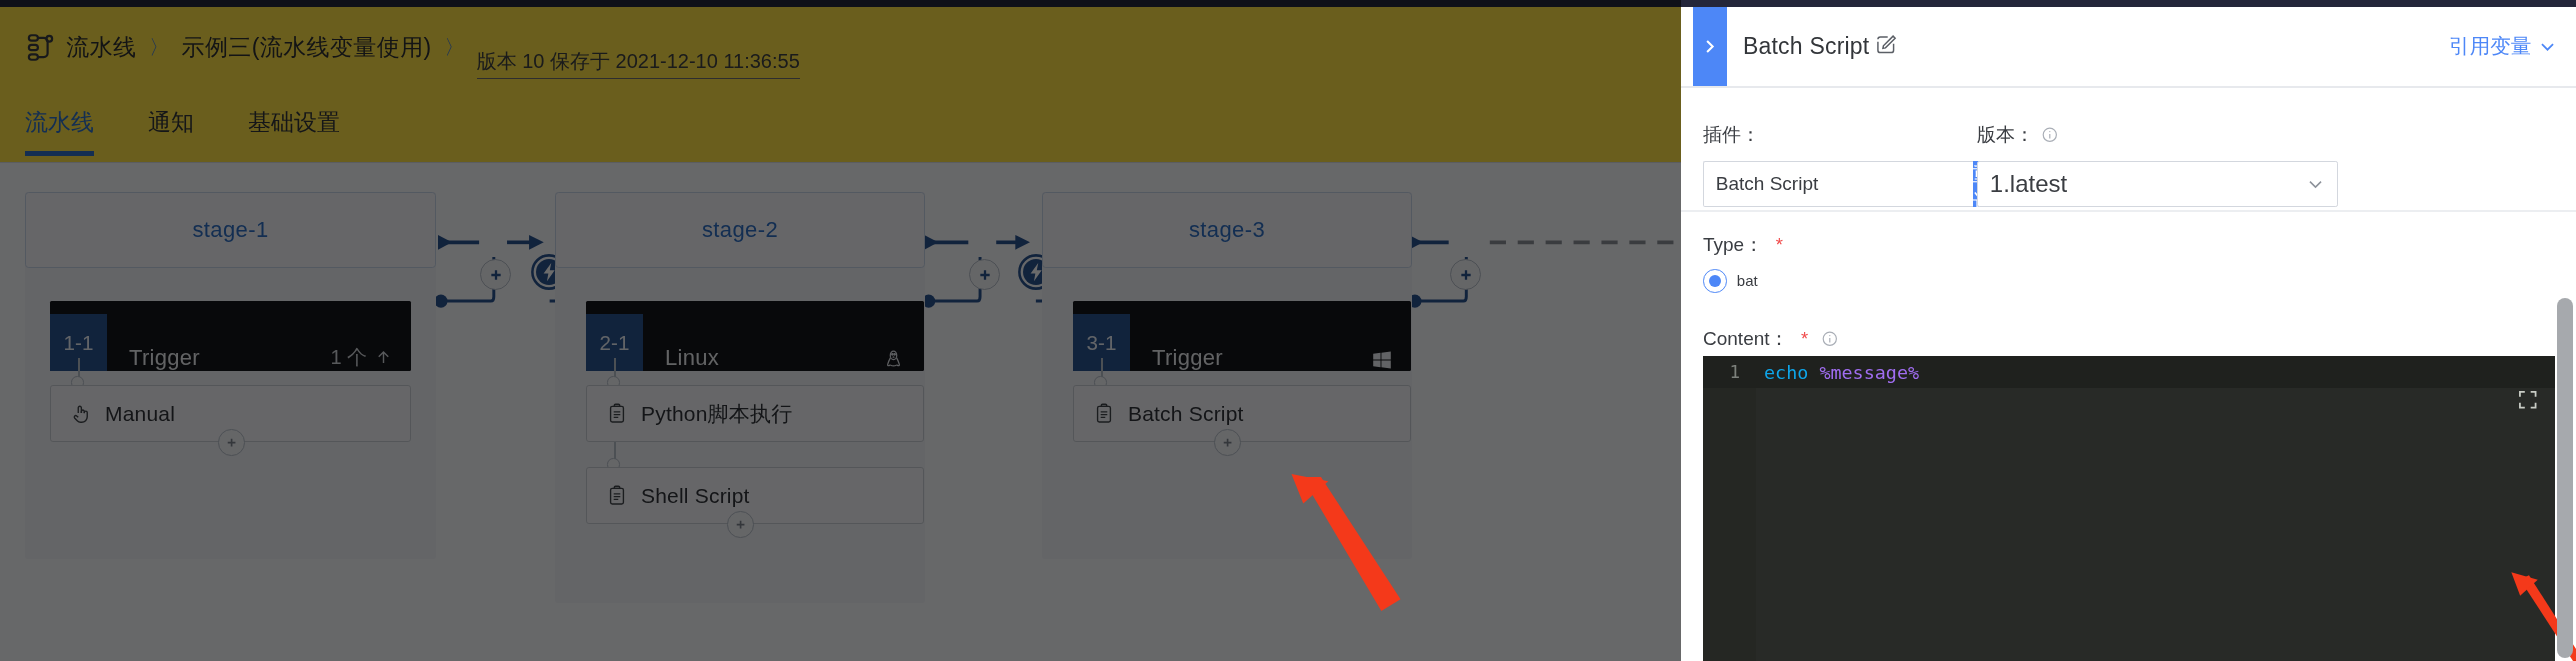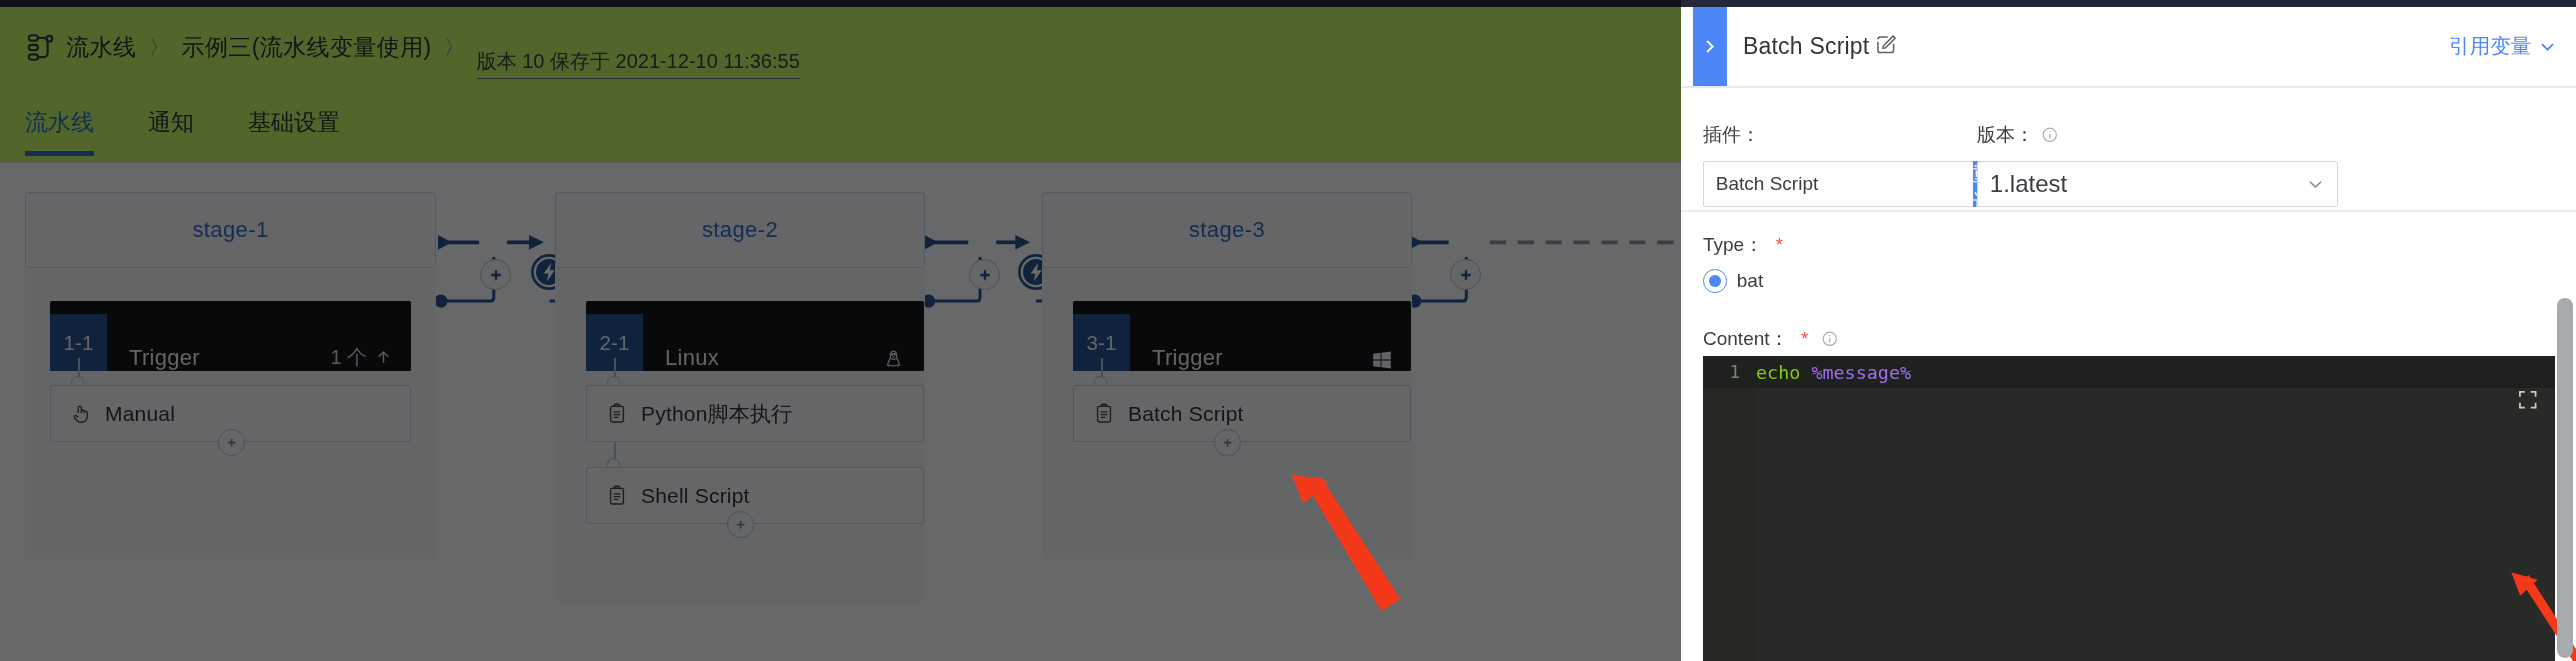--- a/index.html
+++ b/index.html
@@ -4,21 +4,21 @@
 <style>
   * { box-sizing: border-box; margin: 0; padding: 0; }
   html, body {
     width: 2576px; height: 661px;
     font-family: "Liberation Sans", "DejaVu Sans", sans-serif;
     overflow: hidden; background: #fff;
   }
   #root { position: relative; width: 2576px; height: 661px; }
 
   
-  .left-pane { position: absolute; left:0; top:0; width: 1681px; height: 661px; background: #bef264; overflow: hidden; }
+  .left-pane { position: absolute; left:0; top:0; width: 1681px; height: 661px; background: #fde047; overflow: hidden; }
   .topbar-dark { position:absolute; left:0; top:0; width:1681px; height:6.6px; background:#24263a; }
 
   .breadcrumb { position:absolute; left:0; top:6.6px; width:1681px; height:82px;
                 display:flex; align-items:center; padding-left:25px; }
   .bc-logo { width:31px; height:31px; margin-right:10.3px; flex:none; }
   .bc-item { font-size:23px; color:#2e3033; letter-spacing:0.4px; white-space:nowrap; }
   .bc-item.link { }
   .bc-sep { font-size:20px; color:#4f80c9; margin:0 12.5px; flex:none; }
   .bc-version { font-size:20px; color:#3e4042; border-bottom:1.5px solid #6b6d70; padding-bottom:2.9px; white-space:nowrap;margin-top:32px;}
 
@@ -90,30 +90,30 @@
   .select-val { font-size:24px; color:#3a3d42; }
   .select-chev { position:absolute; right:11.8px; top:50%; transform:translateY(-50%); }
 
   .sec-rule { position:absolute; left:0; top:123px; width:895px; height:1.5px; background:#eceef1; }
 
   .type-label { position:absolute; left:22px; top:145px; }
   .radio-row { position:absolute; left:22px; top:182px; display:flex; align-items:center; gap:10.3px; cursor:pointer;}
   .radio { width:23.5px; height:23.5px; border-radius:50%; border:1.5px solid #4d87f7; display:flex;
            align-items:center; justify-content:center; background:#fff; }
   .radio i { width:11.8px; height:11.8px; border-radius:50%; background:#4d87f7; display:block; }
-  .radio-text { font-size:19px; color:#3a3d42; }
+  .radio-text { font-size:15px; color:#3a3d42; }
 
   .content-label { position:absolute; left:22px; top:239px; }
 
   .editor { position:absolute; left:22px; top:269px; width:852px; height:392px; background:#282a27; overflow:hidden; }
   .ed-line { display:flex; height:32px; align-items:center; background:#1f211e; }
   .ed-gutter { width:53px; text-align:right; padding-right:16px; color:#7d817c; font-size:17.6px;
                font-family:"DejaVu Sans Mono", monospace; flex:none; }
   .ed-code { font-family:"DejaVu Sans Mono", monospace; font-size:18.4px; white-space:pre; }
-  .tok-kw { color:#84cc16; }
+  .tok-kw { color:#0ea5e9;margin-left:8px; }
   .tok-var { color:#a06df0; }
   .ed-gutter-col { position:absolute; left:0; top:32px; width:53px; bottom:0; background:#252723; }
   .ed-expand { position:absolute; right:16px; top:32px; cursor:pointer; }
   .arrow-code { position:absolute; left:823px; top:485px; }
 
   .scrollbar { position:absolute; right:2.9px; top:298px; width:16px; height:360px;
                background:#a6a9ad; border-radius:8px; cursor:pointer; }
 </style>
 </head>
 <body>

